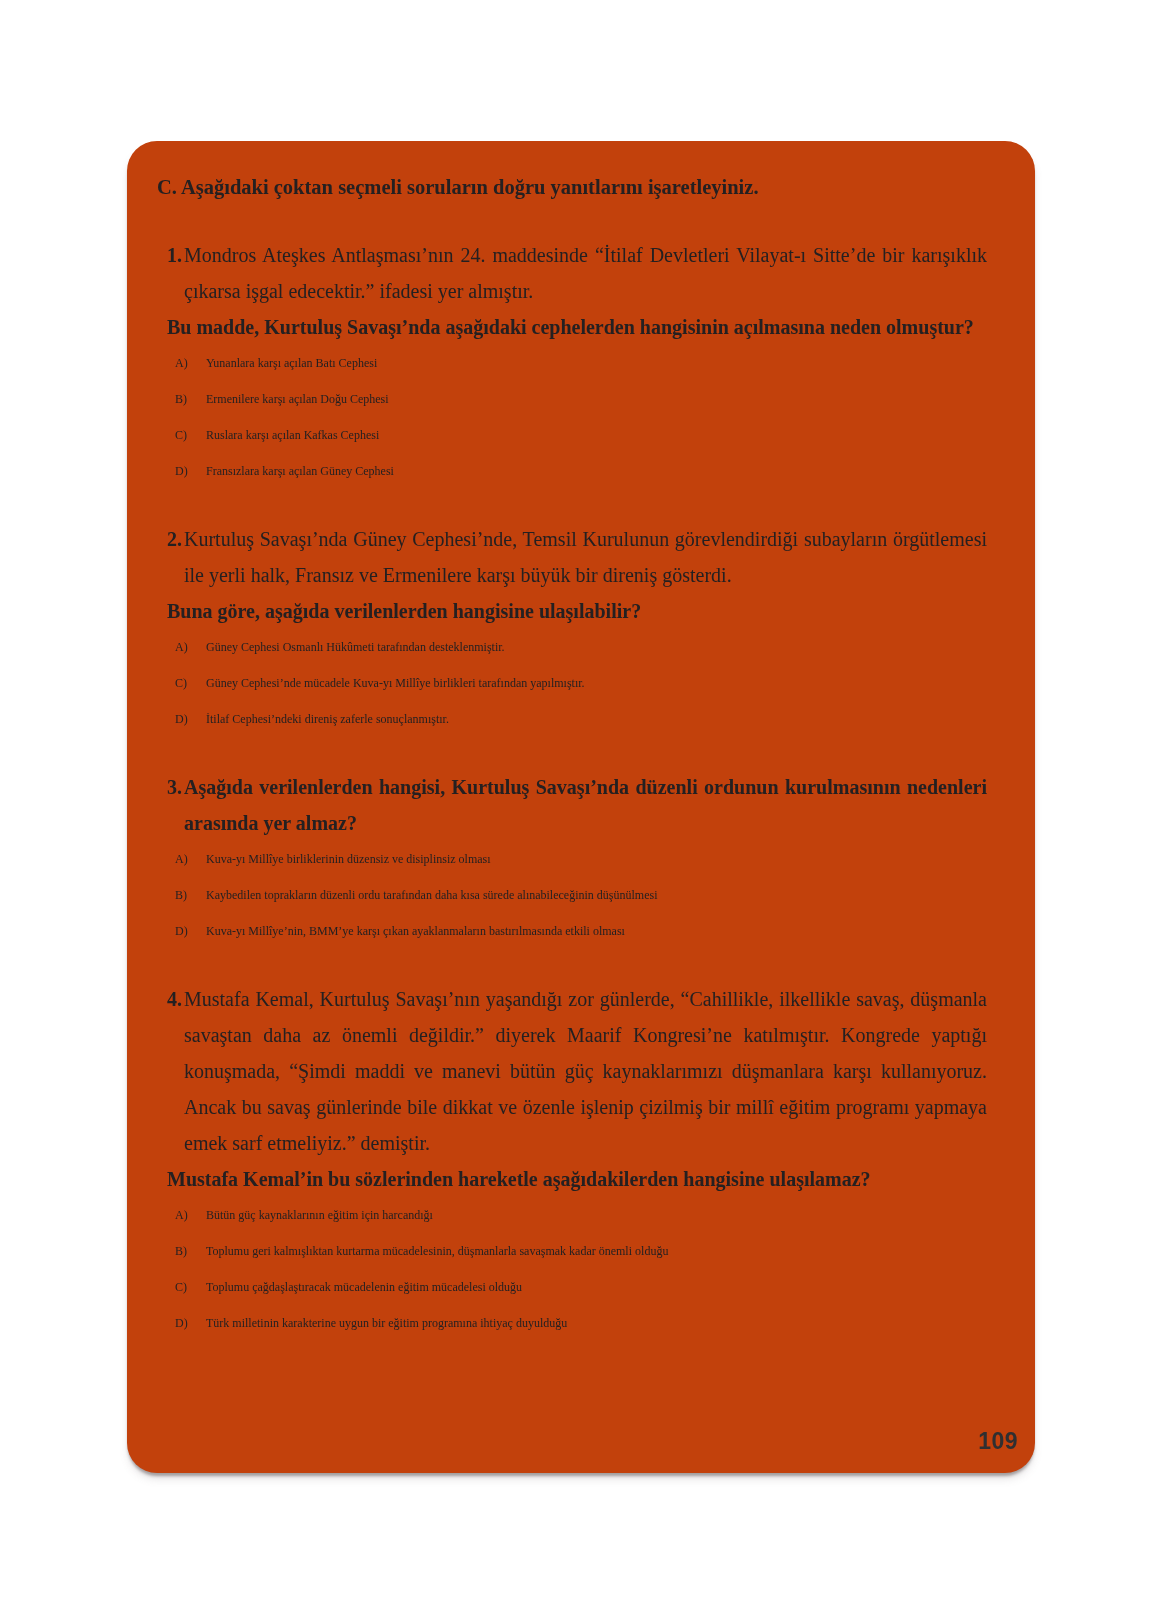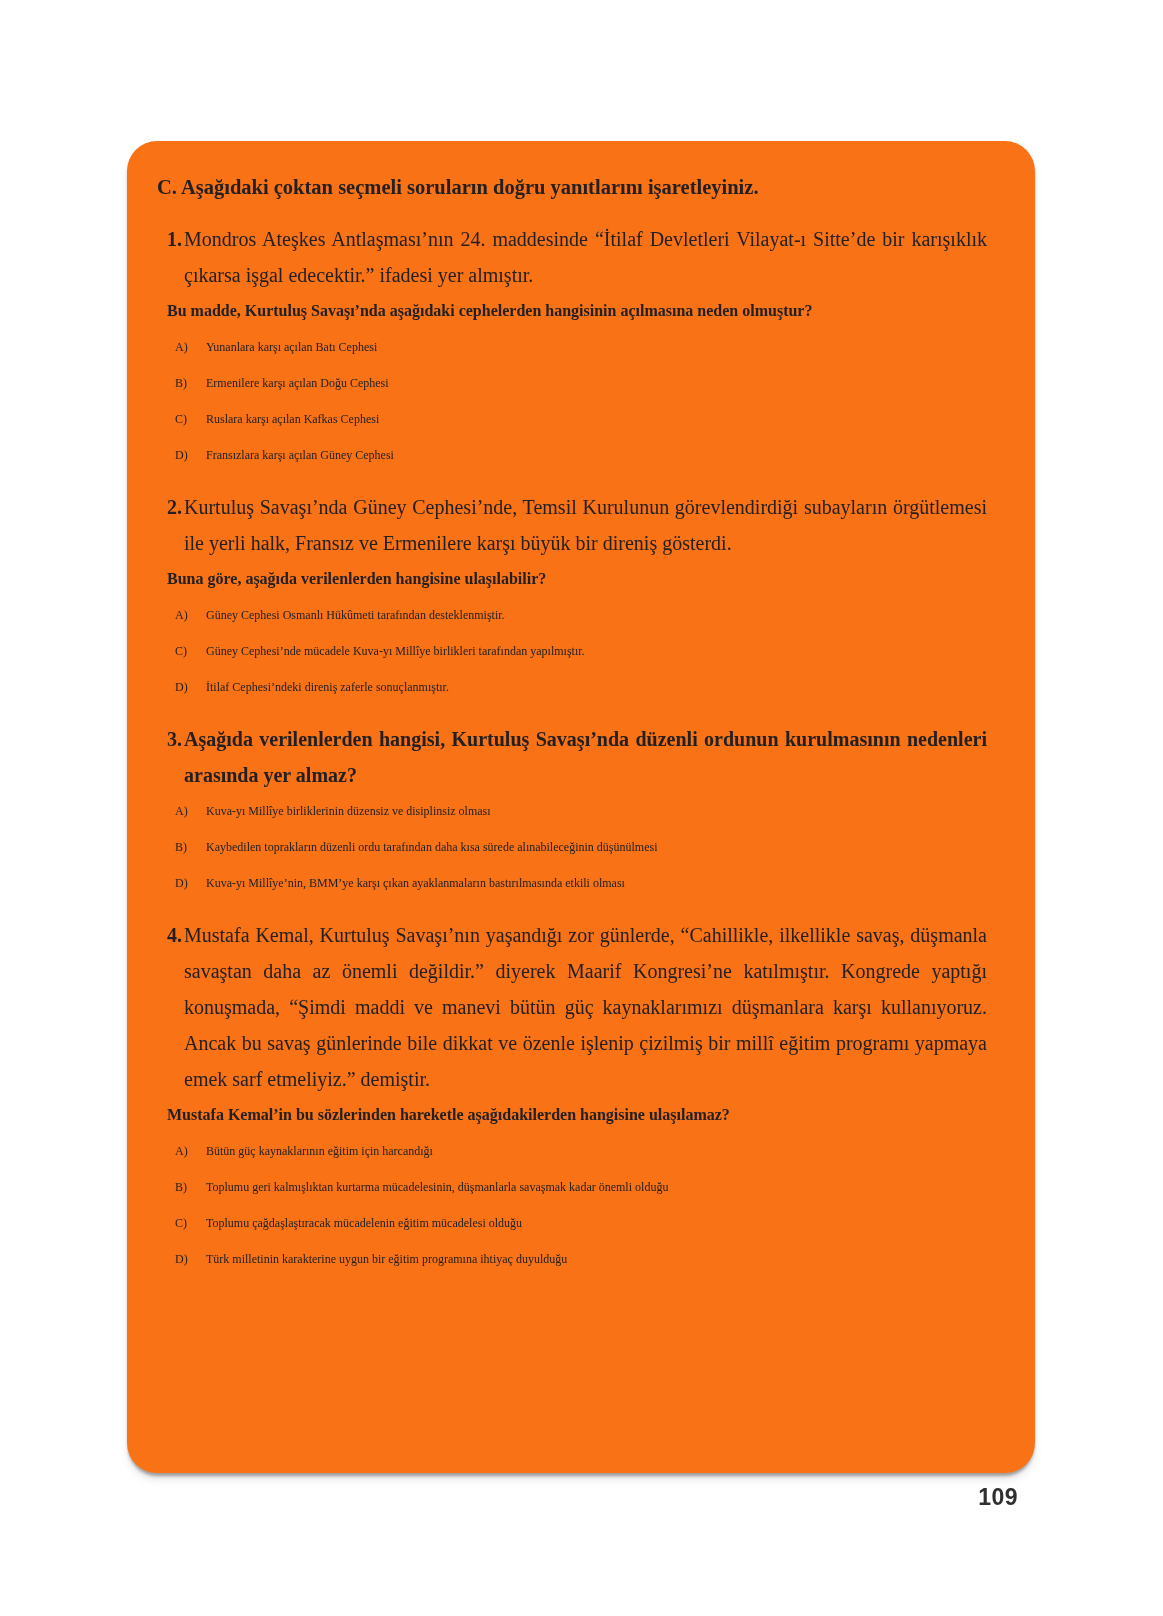--- a/index.html
+++ b/index.html
@@ -9,50 +9,50 @@
     font-family: "Liberation Serif", "DejaVu Serif", serif;
     color: #242021;
     position: relative;
   }
   .panel {
     position: absolute;
     left: 127px;
     top: 141px;
     width: 908px;
     height: 1332px;
-    background: #f97316;
+    background: #c2410c;
     border-radius: 30px;
     box-shadow: 0 4px 3px -1px rgba(110,102,104,0.55), 0 7px 10px -2px rgba(110,102,104,0.22);
     padding: 28px 48px 0 40px;
     overflow: hidden;
   }
   .heading {
     font-weight: bold;
     font-size: 20.5px;
     line-height: 36px;
     margin-left: -10px;
     margin-bottom: 4px;
   }
-  .question { margin-top: 16px; }
+  .question { margin-top: 32px; }
   .q-first {
     font-size: 20px;
     line-height: 36px;
     text-align: justify;
     padding-left: 17px;
     text-indent: -17px;
   }
   .q-num {
     display: inline-block;
     width: 17px;
     text-indent: 0;
     font-weight: bold;
   }
   .q-stem {
     font-weight: bold;
-    font-size: 16px;
+    font-size: 20px;
     line-height: 36px;
     text-align: justify;
   }
   .q-first.bold { font-weight: bold; }
   .u {
     text-decoration-thickness: 2px;
     text-underline-offset: 3px;
   }
   .options { list-style: none; }
   .opt {
@@ -62,21 +62,21 @@
     padding-left: 39px;
     text-indent: -31px;
   }
   .opt-letter {
     display: inline-block;
     width: 31px;
     text-indent: 0;
   }
   .page-number {
     position: absolute;
-    top: 1484px;
+    top: 1428px;
     right: 145px;
     font-family: "Liberation Sans", "DejaVu Sans", sans-serif;
     font-weight: 600;
     font-size: 23px;
     letter-spacing: 0.5px;
     color: #2f2f31;
   }
 </style>
 </head>
 <body>

